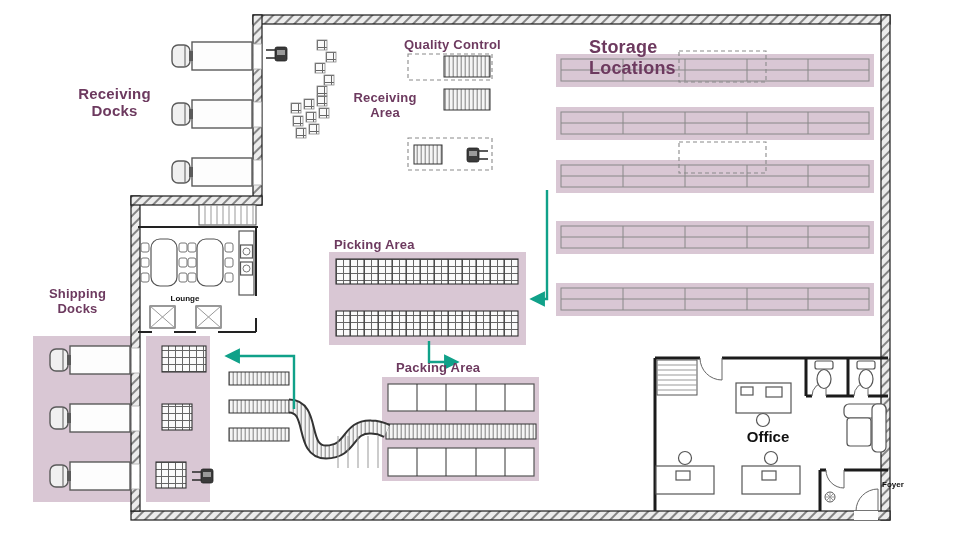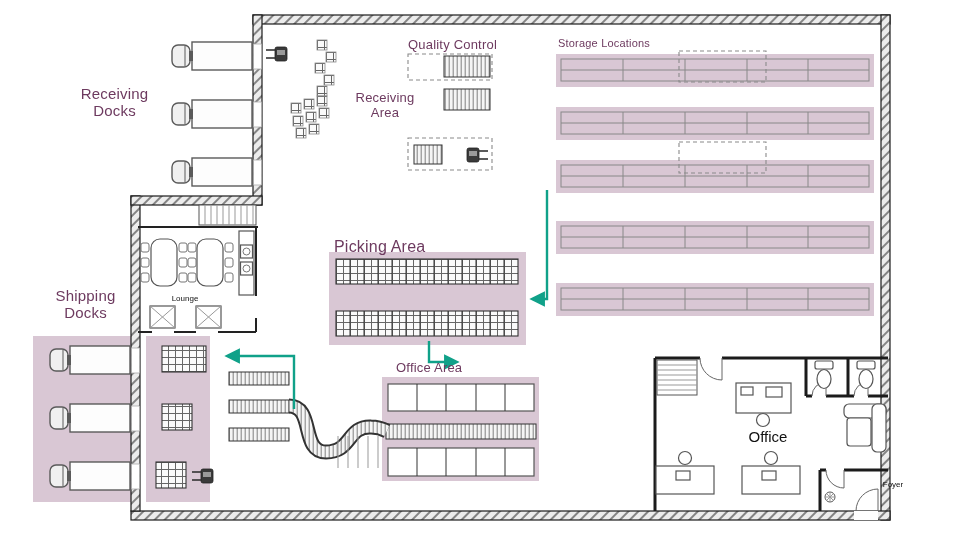--- a/index.html
+++ b/index.html
@@ -3,21 +3,21 @@
 <meta charset="utf-8">
 <style>
   * { margin:0; padding:0; box-sizing:border-box; }
   html,body { background:#ffffff; }
   .canvas {
     position:relative; width:960px; height:540px; background:#fff;
     font-family:"Liberation Sans", sans-serif; overflow:hidden;
   }
   .plan-svg { position:absolute; left:0; top:0; }
   .lbl {
-    position:absolute; font-weight:normal; color:var(--zone-label,#6d3a5f);
+    position:absolute; font-weight:bold; color:var(--zone-label,#6d3a5f);
     white-space:pre-line; text-align:center; line-height:1.15; letter-spacing:.2px;
   }
   .lbl.left { text-align:left; }
   .lbl.small { color:#111111; letter-spacing:0; }
   .zone { fill:var(--zone-fill,#d9c7d4); }
   .arrow { fill:none; stroke:var(--flow-arrow,#10a189); stroke-width:2.4; }
   #arrowhead path { fill:var(--flow-arrow,#10a189); }
   .wall { fill:url(#wallHatch); stroke:var(--wall,#1b1b1b); stroke-width:1.2; }
   .thinwall { fill:none; stroke:var(--wall,#1b1b1b); stroke-width:3; }
   .roomline { fill:none; stroke:#222; stroke-width:2; }
@@ -261,25 +261,25 @@
 
   <g>
     <path class="arrow" d="M547 190L547 299L534 299" marker-end="url(#arrowhead)"></path>
     <path class="arrow" d="M429 341L429 362L455 362" marker-end="url(#arrowhead)"></path>
     <path class="arrow" d="M294 409L294 356L229 356" marker-end="url(#arrowhead)"></path>
   </g>
 </svg>
 
 <div class="lbl" style="left:57px;  top:85px;  width:115px; font-size:15px;">Receiving
 Docks</div>
-<div class="lbl" style="left:28px;  top:287px; width:115px; font-size:15px;">Shipping
+<div class="lbl" style="left:20px;  top:287px; width:115px; font-size:13px;">Shipping
 Docks</div>
 <div class="lbl" style="left:390px; top:38px;  width:125px; font-size:13px;">Quality Control</div>
 <div class="lbl" style="left:344px; top:91px;  width:82px;  font-size:13px;">Receiving
 Area</div>
-<div class="lbl left" style="left:558px; top:37px;  width:160px; font-size:11px;">Storage Locations</div>
-<div class="lbl left" style="left:334px; top:238px; width:110px; font-size:16px;">Picking Area</div>
-<div class="lbl left" style="left:396px; top:361px; width:110px; font-size:13px;">Office Area</div>
+<div class="lbl left" style="left:589px; top:37px;  width:160px; font-size:18px;">Storage Locations</div>
+<div class="lbl left" style="left:334px; top:238px; width:110px; font-size:13px;">Picking Area</div>
+<div class="lbl left" style="left:396px; top:361px; width:110px; font-size:13px;">Packing Area</div>
 <div class="lbl small" style="left:163px; top:294px; width:44px; font-size:8px;">Lounge</div>
 <div class="lbl small" style="left:744px; top:428px; width:48px; font-size:15px;">Office</div>
 <div class="lbl small" style="left:876px; top:480px; width:34px; font-size:8px;">Foyer</div>
 
 </div>
 
 </body></html>

